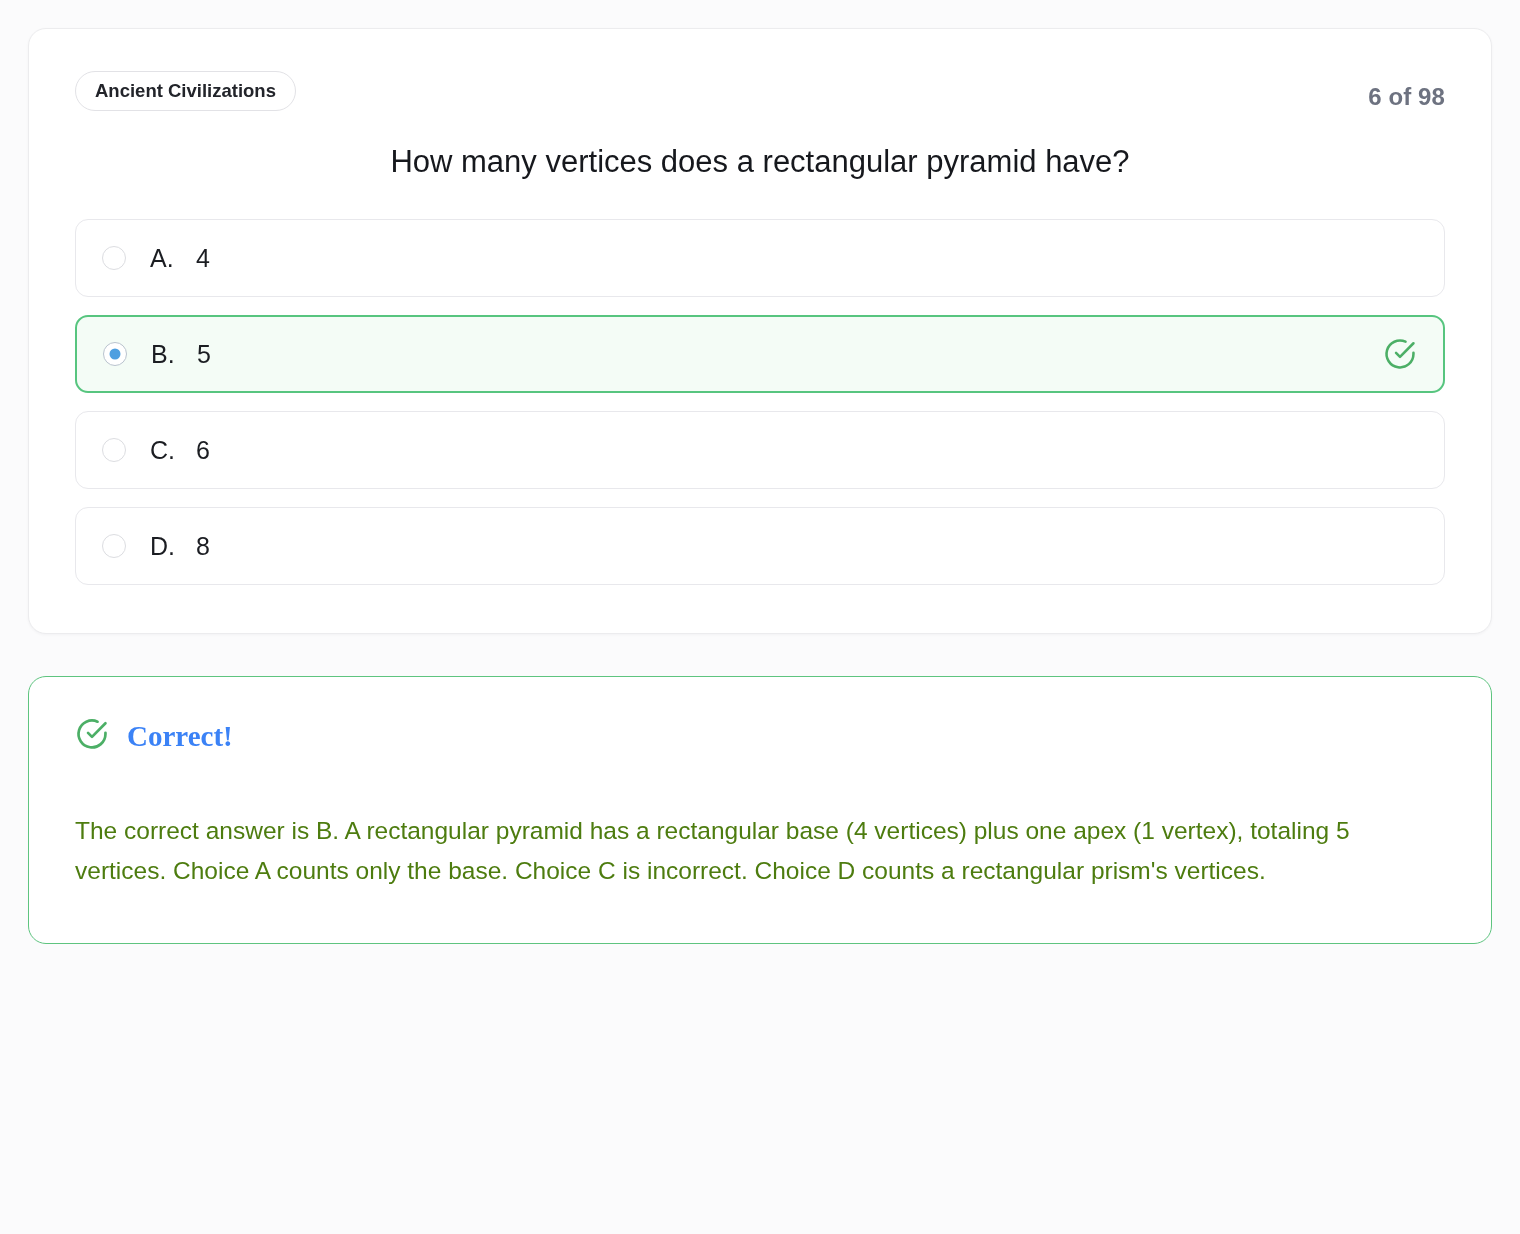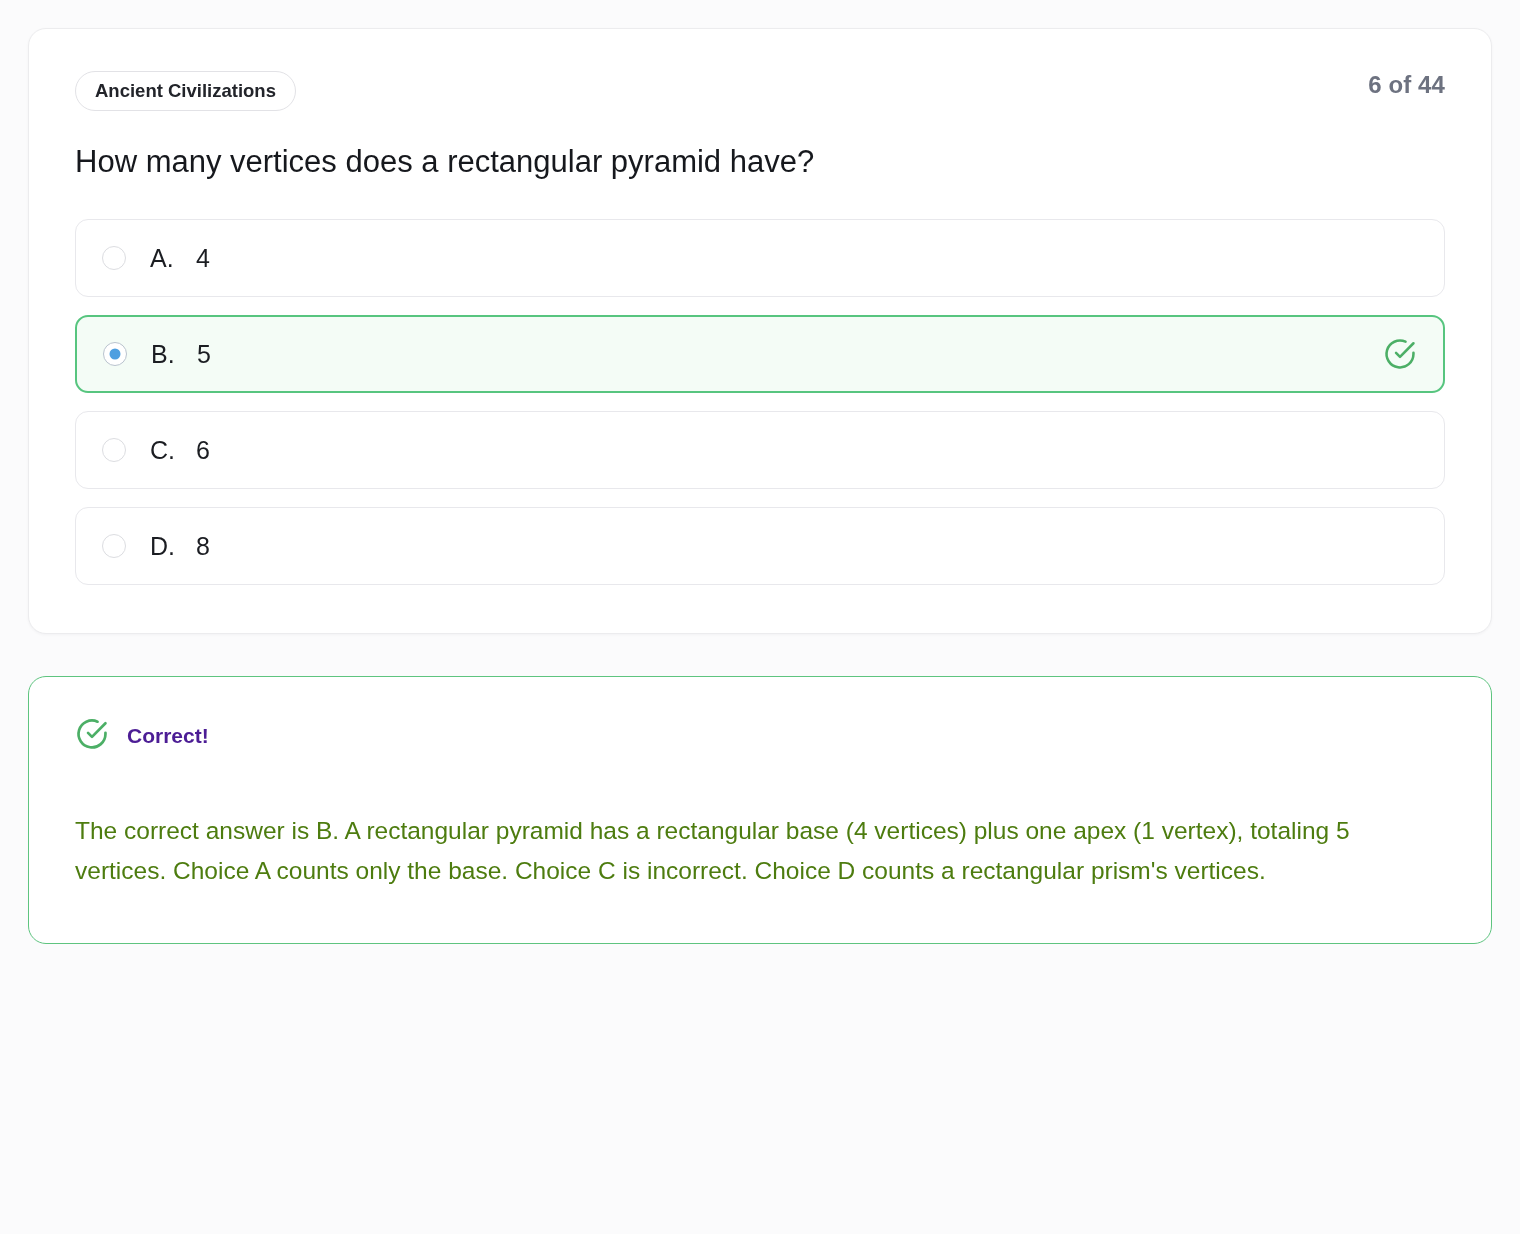--- a/index.html
+++ b/index.html
@@ -19,21 +19,21 @@
   .question-card {
     background: #ffffff;
     border: 1px solid #ececee;
     border-radius: 18px;
     box-shadow: 0 1px 3px rgba(16,24,40,0.04);
     padding: 42px 46px 48px 46px;
   }
 
   .card-head {
     display: flex;
-    align-items: flex-start;
+    align-items: flex-end;
     justify-content: space-between;
     margin-bottom: 30px;
   }
 
   .topic-chip {
     display: inline-block;
     border: 1px solid #e2e2e6;
     border-radius: 999px;
     padding: 9px 19px;
     font-size: 18.5px;
@@ -49,20 +49,21 @@
     color: #6d7280;
     letter-spacing: 0.1px;
   }
 
   .question-text {
     font-size: 31px;
     color: #16181d;
     line-height: 1.35;
     margin: 0 0 36px 0;
     font-weight: 400;
+    text-align: center;
   }
 
   .choices {
     display: flex;
     flex-direction: column;
     gap: 18px;
   }
 
   .choice {
     display: flex;
@@ -134,39 +135,40 @@
   }
 
   .feedback-head {
     display: flex;
     align-items: center;
     gap: 18px;
     margin-bottom: 56px;
   }
 
   .feedback-title {
-    font-size: 21px;
+    font-size: 29px;
     font-weight: 700;
-    color: #4c1d95;
+    color: #3b82f6;
+    font-family: Liberation Serif, serif;
   }
 
   .feedback-body {
     font-size: 24.5px;
     line-height: 1.62;
     color: #4d7c0f;
   }
 </style>
 </head>
 <body>
 
 <div class="question-card">
 
   <div class="card-head">
     <span class="topic-chip">Ancient Civilizations</span>
-    <span class="counter">6 of 44</span>
+    <span class="counter">6 of 98</span>
   </div>
 
   <p class="question-text">How many vertices does a rectangular pyramid have?</p>
 
   <div class="choices">
 
     <div class="choice">
       <span class="radio"></span>
       <span class="choice-letter">A.</span>
       <span class="choice-text">4</span>

